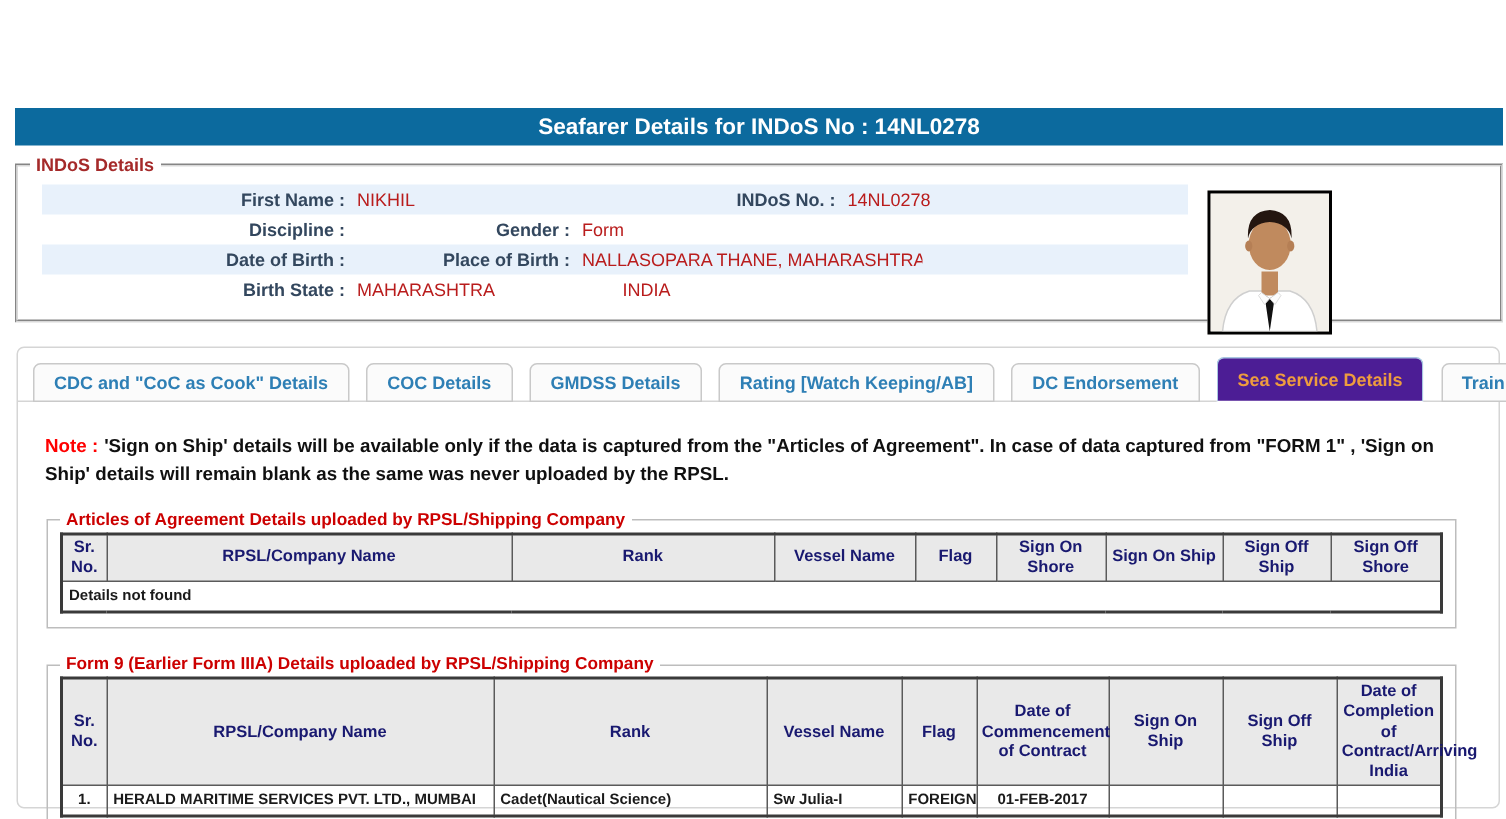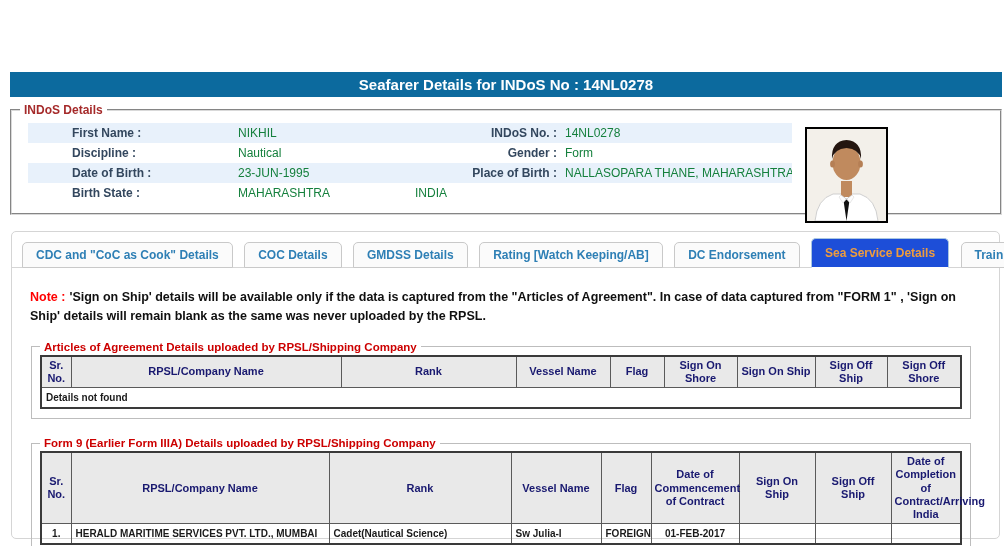--- a/index.html
+++ b/index.html
@@ -18,40 +18,40 @@
   
   fieldset { border: 2px groove #d9d9d9; }
   legend { font-size: 12px; font-weight: bold; margin-left: 8px; padding: 0 4px; }
 
   .indos-fs { position: relative; margin: 6px 2px 0 10px; width: 992px; height: 112px; }
   .indos-fs legend { color: var(--indos_legend, #a52a2a); }
   .rows { padding: 6px 0 0 16px; width: 780px; }
   .drow { display: flex; height: 20px; line-height: 20px; font-size: 12px; width: 764px; }
   .drow.alt { background: var(--row_alt_bg, #e8f1fb); }
   .lbl { font-weight: bold; color: #33475e; white-space: nowrap; }
-  .val { color: #15803d; white-space: nowrap; overflow: hidden; }
-  .l1 { width: 202px; text-align: left; padding-left: 44px; }
+  .val { color: #b91c1c; white-space: nowrap; overflow: hidden; }
+  .l1 { width: 202px; text-align: right; padding-left: 44px; }
   .v1 { width: 169px; margin-left: 8px; }
   .l2 { width: 150px; text-align: right; }
   .v2 { width: 227px; margin-left: 8px; }
 
   .photo { position: absolute; top: 10px; right: 112px; width: 83px; height: 96px;
     border: 2px solid #000; background: #f2efe9; overflow: hidden; }
   .photo svg { display: block; }
 
   
   .panel { margin: 16px 4px 0 11px; width: 989px; height: 308px;
     border: 1px solid #d5d5d5; border-radius: 5px; background: #ffffff; }
 
   .tab-strip { padding: 6px 10px 0 10px; border-bottom: 1px solid #d5d5d5; white-space: nowrap; }
   .tab { display: inline-block; vertical-align: bottom; margin-right: 7px; margin-bottom: -1px;
     padding: 5px 13px 5px 13px; border: 1px solid #c9c9c9; border-radius: 5px 5px 0 0;
     background: #fbfbfb; color: var(--tab_text, #2e7fb5); font-size: 12px; font-weight: bold;
     cursor: pointer; }
-  .tab.active { background: #1d4ed8; border-color: #a9c7e1; border-bottom-color: #ffffff;
+  .tab.active { background: #4c1d95; border-color: #a9c7e1; border-bottom-color: #ffffff;
     color: var(--tab_active_text, #ee9c3e); padding-top: 7px; padding-bottom: 7px; }
 
   .note { margin: 20px 18px 0 18px; font-size: 12.5px; font-weight: bold;
     color: #101010; line-height: 1.55; }
   .note-prefix { color: var(--note_red, #ff0000); margin-right: 4px; text-align: right; }
 
   .tbl-fs { margin: 14px 34px 4px 19px; border: 1px groove #bdbdbd; }
   .tbl-fs legend { color: var(--legend_red, #cc0000); font-size: 11.5px; }
   .tbl-fs.second { margin-top: 18px; }
 
@@ -77,27 +77,25 @@
     <legend>INDoS Details</legend>
     <div class="rows">
       <div class="drow alt">
         <span class="lbl l1">First Name :</span>
         <span class="val v1">NIKHIL</span>
         <span class="lbl l2">INDoS No. :</span>
         <span class="val v2">14NL0278</span>
       </div>
       <div class="drow">
         <span class="lbl l1">Discipline :</span>
-        <span class="val v1">Nautical</span>
         <span class="lbl l2">Gender :</span>
         <span class="val v2">Form</span>
       </div>
       <div class="drow alt">
         <span class="lbl l1">Date of Birth :</span>
-        <span class="val v1">23-JUN-1995</span>
         <span class="lbl l2">Place of Birth :</span>
         <span class="val v2">NALLASOPARA THANE, MAHARASHTRA</span>
       </div>
       <div class="drow">
         <span class="lbl l1">Birth State :</span>
         <span class="val v1">MAHARASHTRA</span>
         <span class="val v2">INDIA</span>
       </div>
     </div>
     <div class="photo">

